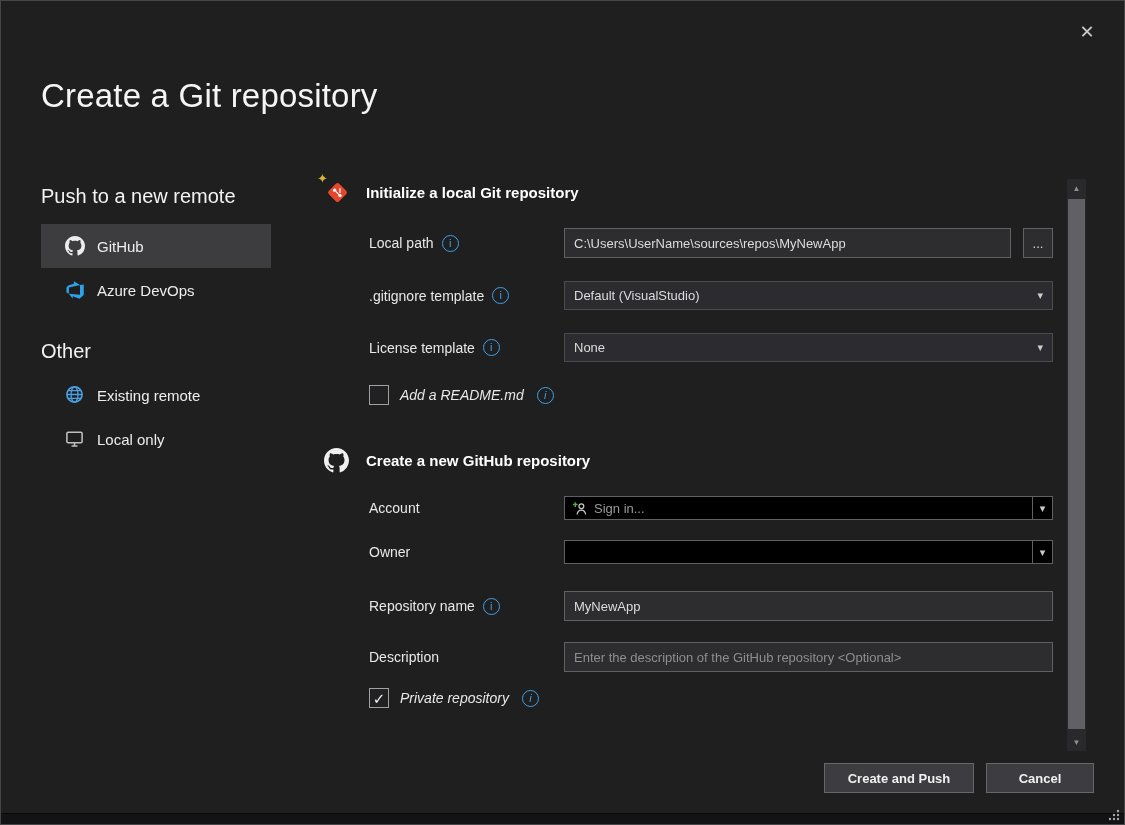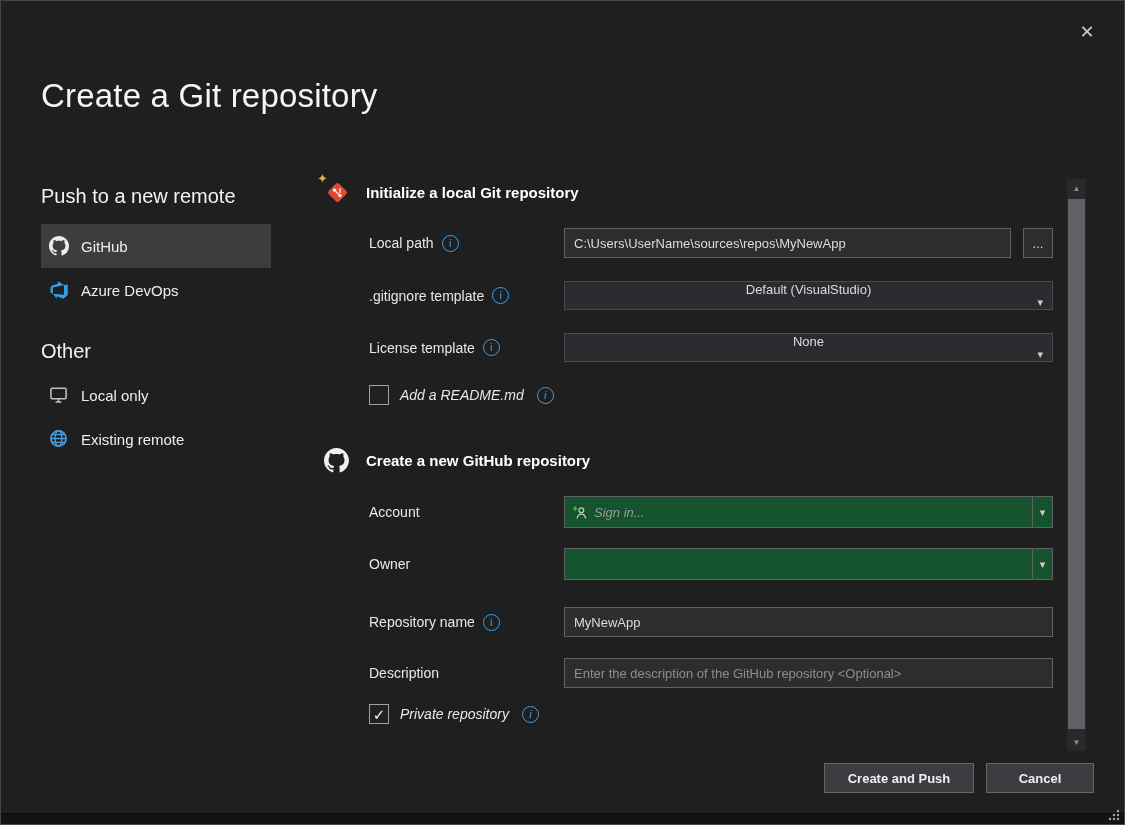--- a/index.html
+++ b/index.html
@@ -23,21 +23,21 @@
     display: flex; align-items: center; justify-content: center; cursor: pointer;
     font-family: inherit;
   }
 
   
   .sidebar { position: absolute; left: 40px; top: 184px; width: 230px; }
   .sb-heading { font-size: 20px; color: #f2f2f2; margin-bottom: 16px; }
   .sb-heading.other { margin-top: 28px; margin-bottom: 10px; }
   .sb-item {
     height: 44px; display: flex; align-items: center; gap: 12px;
-    padding-left: 8px; font-size: 15px; color: #ededed; cursor: pointer;
+    padding-left: 24px; font-size: 15px; color: #ededed; cursor: pointer;
   }
   .sb-item.selected { background: #3d3d40; }
   .sb-item .icn { width: 20px; height: 20px; flex: none; display: flex; }
 
   
   .main { position: absolute; left: 323px; top: 178px; width: 732px; }
   .section-header { display: flex; align-items: center; gap: 15px; margin-bottom: 22px; }
   .sh-icon { width: 27px; height: 27px; position: relative; flex: none; }
   .sh-icon .sparkle {
     position: absolute; top: -7px; left: -7px; color: #d9b23a; font-size: 13px; line-height: 1;
@@ -62,27 +62,27 @@
   .textbox::placeholder { color: #8e8e8e; opacity: 1; }
   .browse-btn {
     width: 30px; height: 30px; margin-left: 12px; flex: none;
     background: #2d2d30; border: 1px solid #606065; color: #d8d8d8;
     font-size: 13px; cursor: pointer; font-family: inherit;
   }
 
   .dropdown {
     height: 29px; width: 100%; background: #2c2c30; border: 1px solid #4a4a4f;
     display: flex; align-items: center; padding: 0 9px; font-size: 13px;
-    color: #dcdcdc; cursor: pointer; flex-direction: column;
+    color: #dcdcdc; cursor: pointer;
   }
   .dd-arrow { margin-left: auto; color: #cccccc; font-size: 11px; line-height: 1; }
 
   .combo {
-    height: 32px; width: 100%; background: #14532d; border: 1px solid #606065;
-    display: flex; align-items: stretch; cursor: pointer; font-style: italic;
+    height: 24px; width: 100%; background: #000000; border: 1px solid #606065;
+    display: flex; align-items: stretch; cursor: pointer;
   }
   .combo-body { flex: 1; display: flex; align-items: center; gap: 7px; padding: 0 7px; font-size: 13px; }
   .combo .prompt { color: #9a9a9a; }
   .combo-arrow {
     width: 20px; border-left: 1px solid #606065; display: flex;
     align-items: center; justify-content: center; color: #cccccc; font-size: 11px;
   }
 
   .cb-row { display: flex; align-items: center; gap: 11px; margin-left: 45px; font-style: italic; }
   .cb-row.readme { margin-bottom: 42px; }
@@ -147,40 +147,40 @@
     <div class="sb-item">
       <span class="icn">
         <svg viewBox="0 0 16 16" width="20" height="20">
             <path fill="#2ea2e8" d="M15 3.53v8.42L11.54 15l-5.37-1.96v1.94L3.13 11l8.86.7V4.01L15 3.53zm-2.97.44L7.07 1v1.99L2.51 4.33 1.19 6.08v3.99l1.96.86V6.07l8.88-2.1z"></path>
           </svg>
       </span>
       <span>Azure DevOps</span>
     </div>
 
     <div class="sb-heading other">Other</div>
-
-    <div class="sb-item">
-      <span class="icn">
-        <svg viewBox="0 0 16 16" width="19" height="19">
-          <rect x="1.6" y="2.8" width="12.8" height="8.8" rx="1" fill="none" stroke="#c0c0c0" stroke-width="1.3"></rect>
-          <path d="M5.5 14.3h5M8 11.6v2.7" fill="none" stroke="#c0c0c0" stroke-width="1.3"></path>
-        </svg>
-      </span>
-      <span>Local only</span>
-    </div>
 
     <div class="sb-item">
       <span class="icn">
         <svg viewBox="0 0 16 16" width="19" height="19">
           <circle cx="8" cy="8" r="6.4" fill="none" stroke="#4aa0e0" stroke-width="1.4"></circle>
           <ellipse cx="8" cy="8" rx="2.9" ry="6.4" fill="none" stroke="#4aa0e0" stroke-width="1.1"></ellipse>
           <path d="M1.6 8h12.8M2.5 4.7h11M2.5 11.3h11" fill="none" stroke="#4aa0e0" stroke-width="1.1"></path>
         </svg>
       </span>
       <span>Existing remote</span>
+    </div>
+
+    <div class="sb-item">
+      <span class="icn">
+        <svg viewBox="0 0 16 16" width="19" height="19">
+          <rect x="1.6" y="2.8" width="12.8" height="8.8" rx="1" fill="none" stroke="#c0c0c0" stroke-width="1.3"></rect>
+          <path d="M5.5 14.3h5M8 11.6v2.7" fill="none" stroke="#c0c0c0" stroke-width="1.3"></path>
+        </svg>
+      </span>
+      <span>Local only</span>
     </div>
   </div>
 
   <div class="main">
 
     <div class="section-header">
       <span class="sh-icon">
         <svg viewBox="0 0 28 28" width="27" height="27">
           <rect x="6.4" y="6.4" width="15.2" height="15.2" rx="2.5" fill="#e5472e" transform="rotate(45 14 14)"></rect>
           <circle cx="11" cy="11.6" r="1.7" fill="#fff"></circle>

